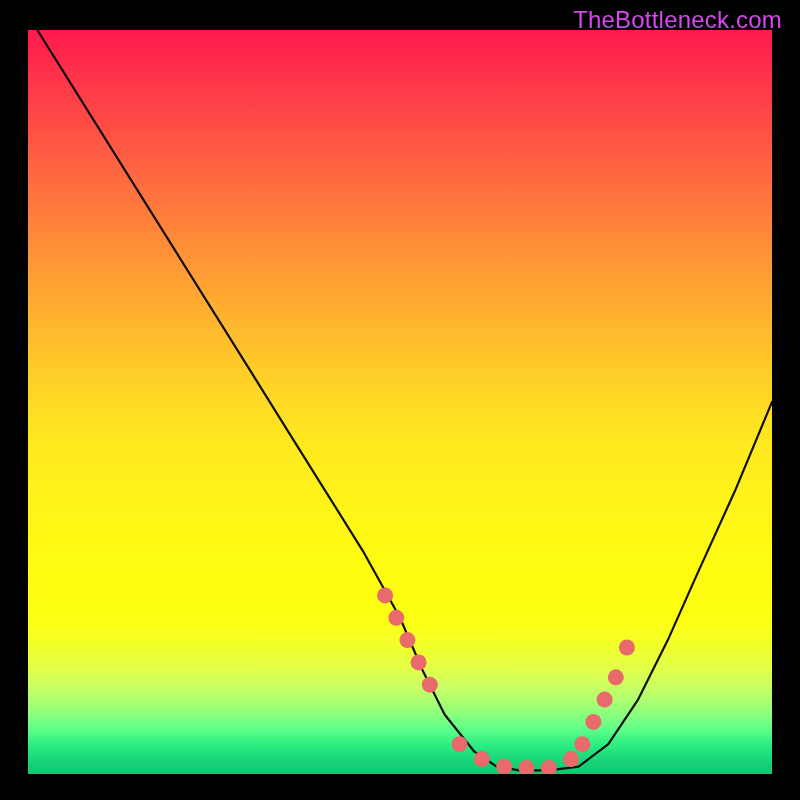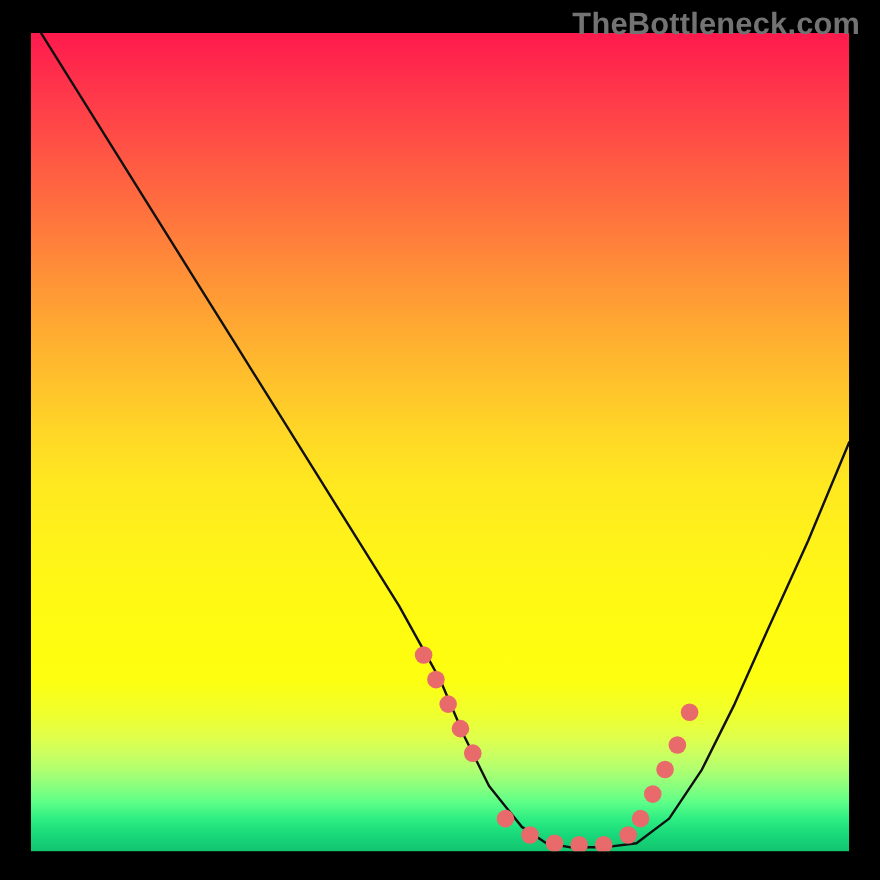--- a/index.html
+++ b/index.html
@@ -8,23 +8,23 @@
     height: 800px;
     background: #000;
     position: relative;
     overflow: hidden;
     font-family: Arial, Helvetica, sans-serif;
   }
   .watermark {
     position: absolute;
     top: 6px;
     right: 18px;
-    color: #737373;
-    font-size: 28px;
-    font-weight: 700;
+    color: #d946ef;
+    font-size: 24px;
+    font-weight: 400;
     letter-spacing: 0.2px;
     z-index: 10;
   }
   .plot-area {
     position: absolute;
     left: 28px;
     top: 30px;
     width: 744px;
     height: 744px;
     overflow: hidden;

